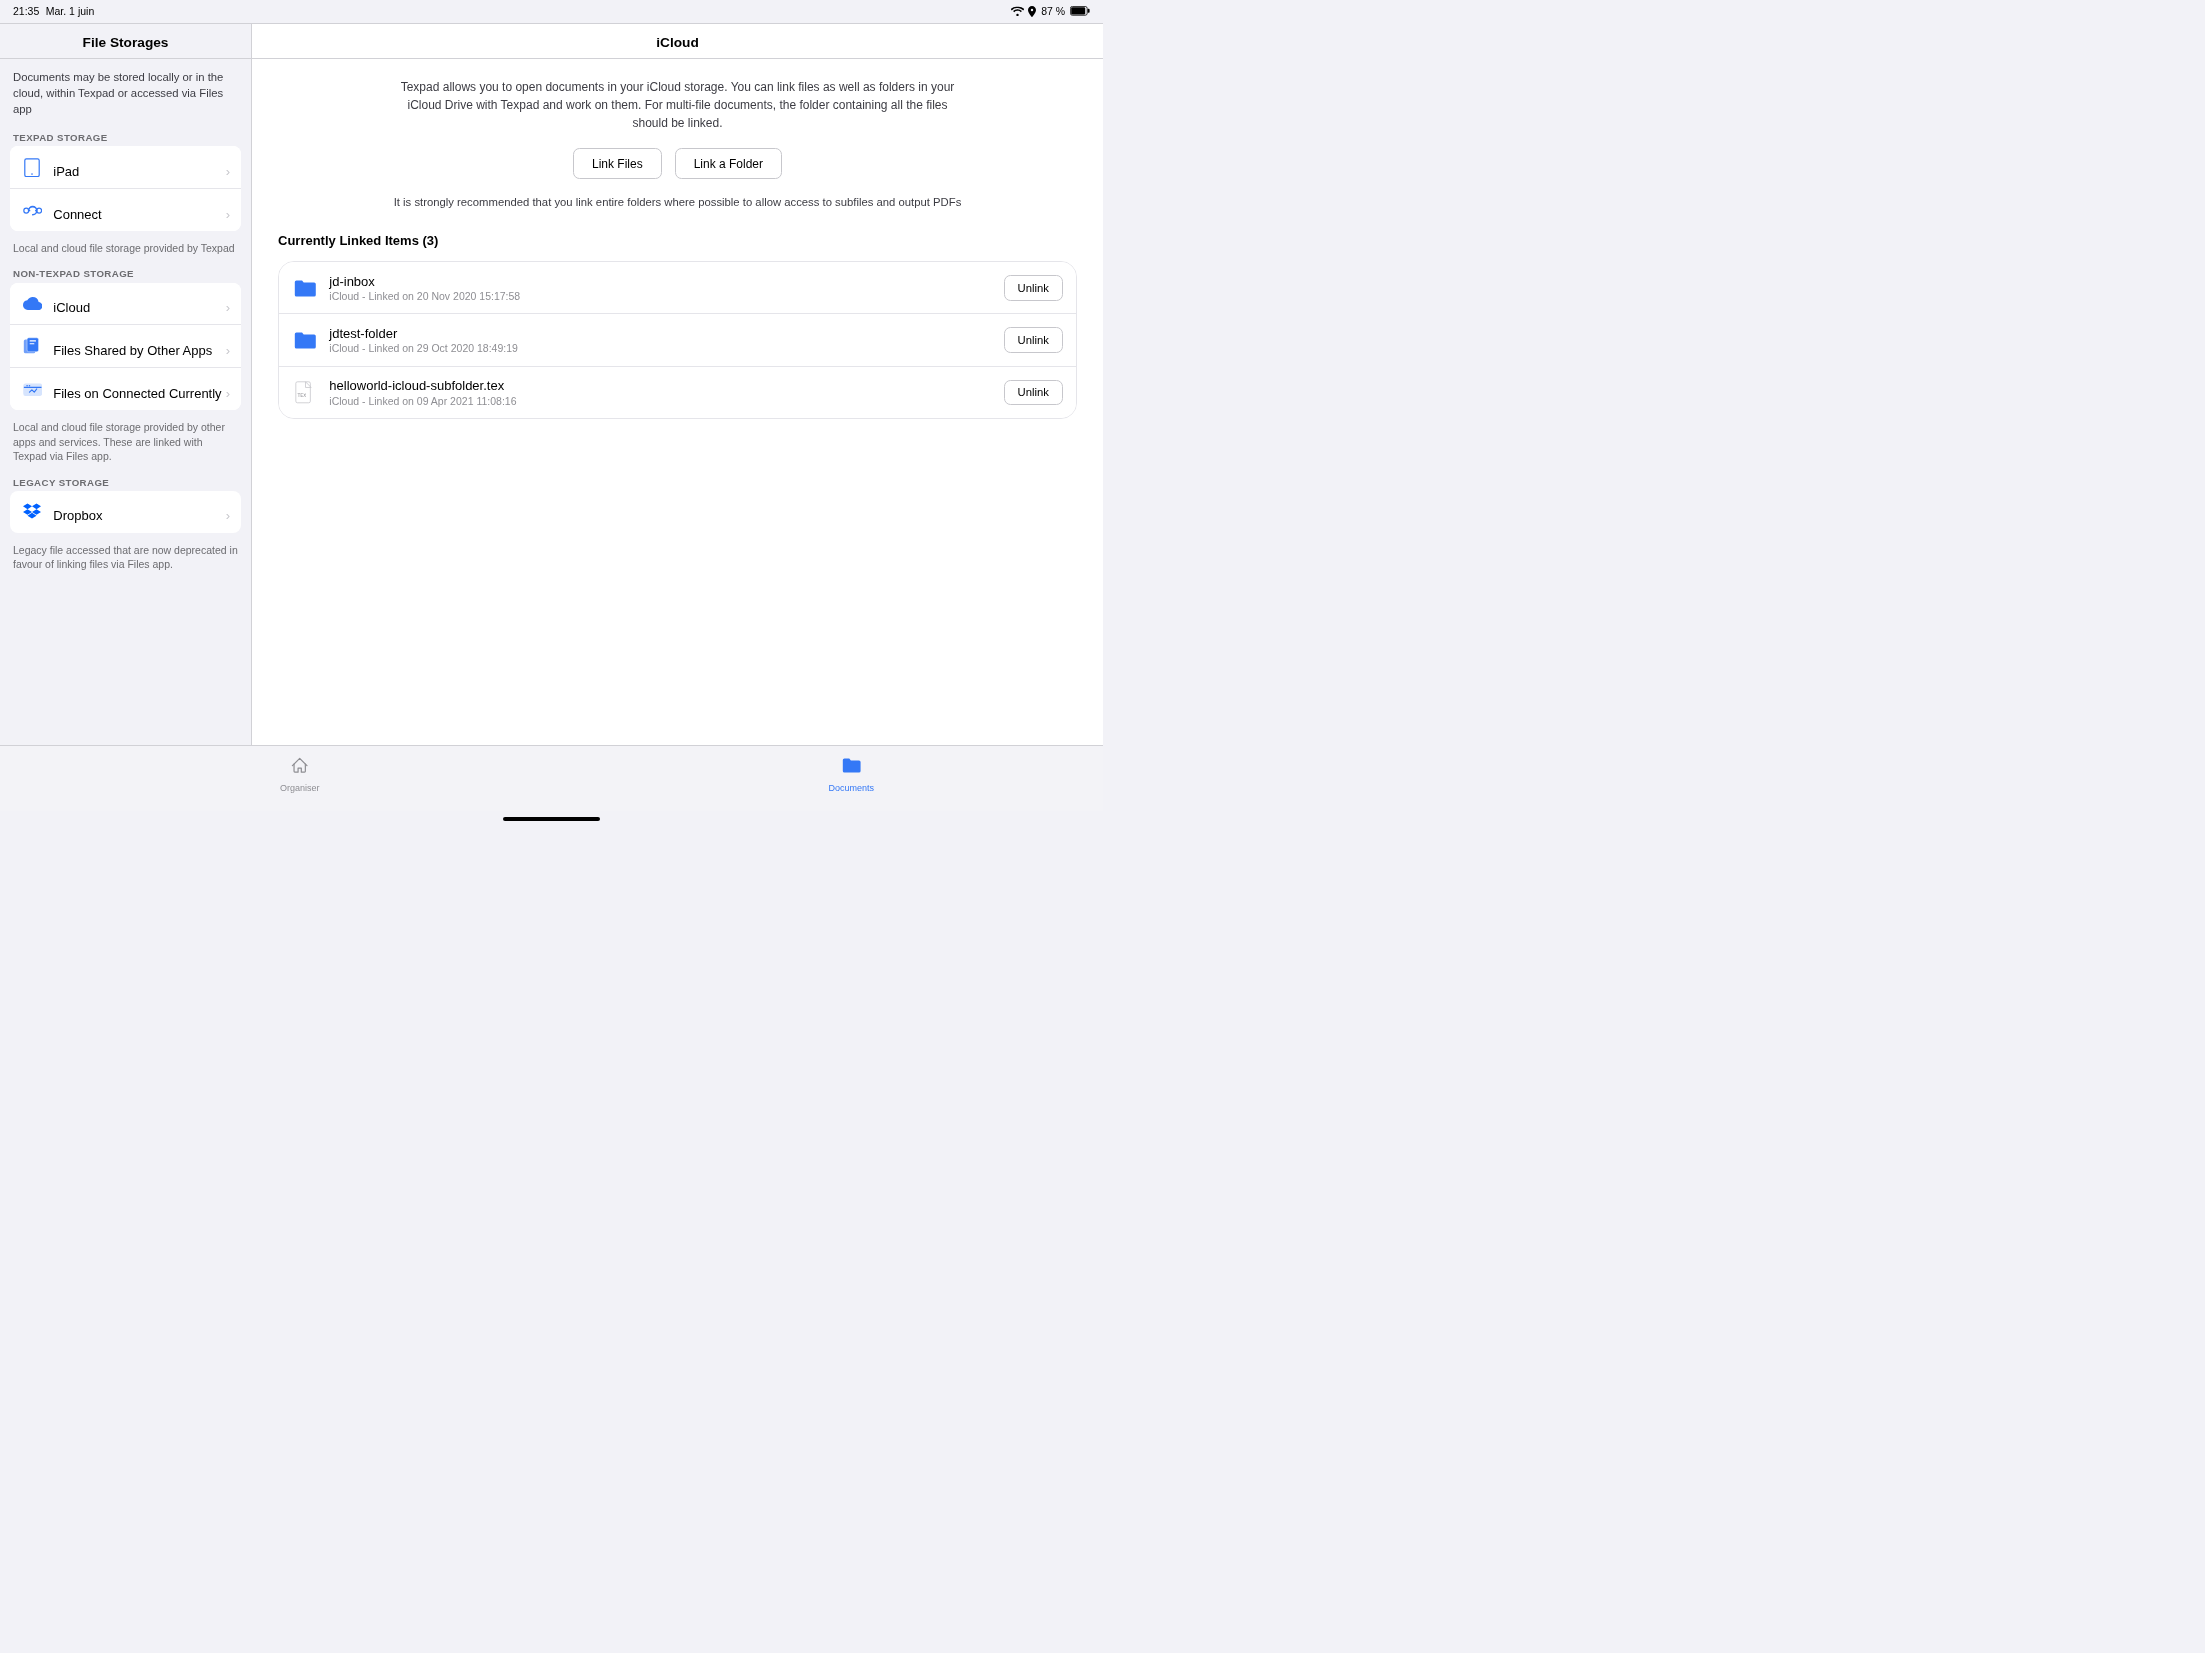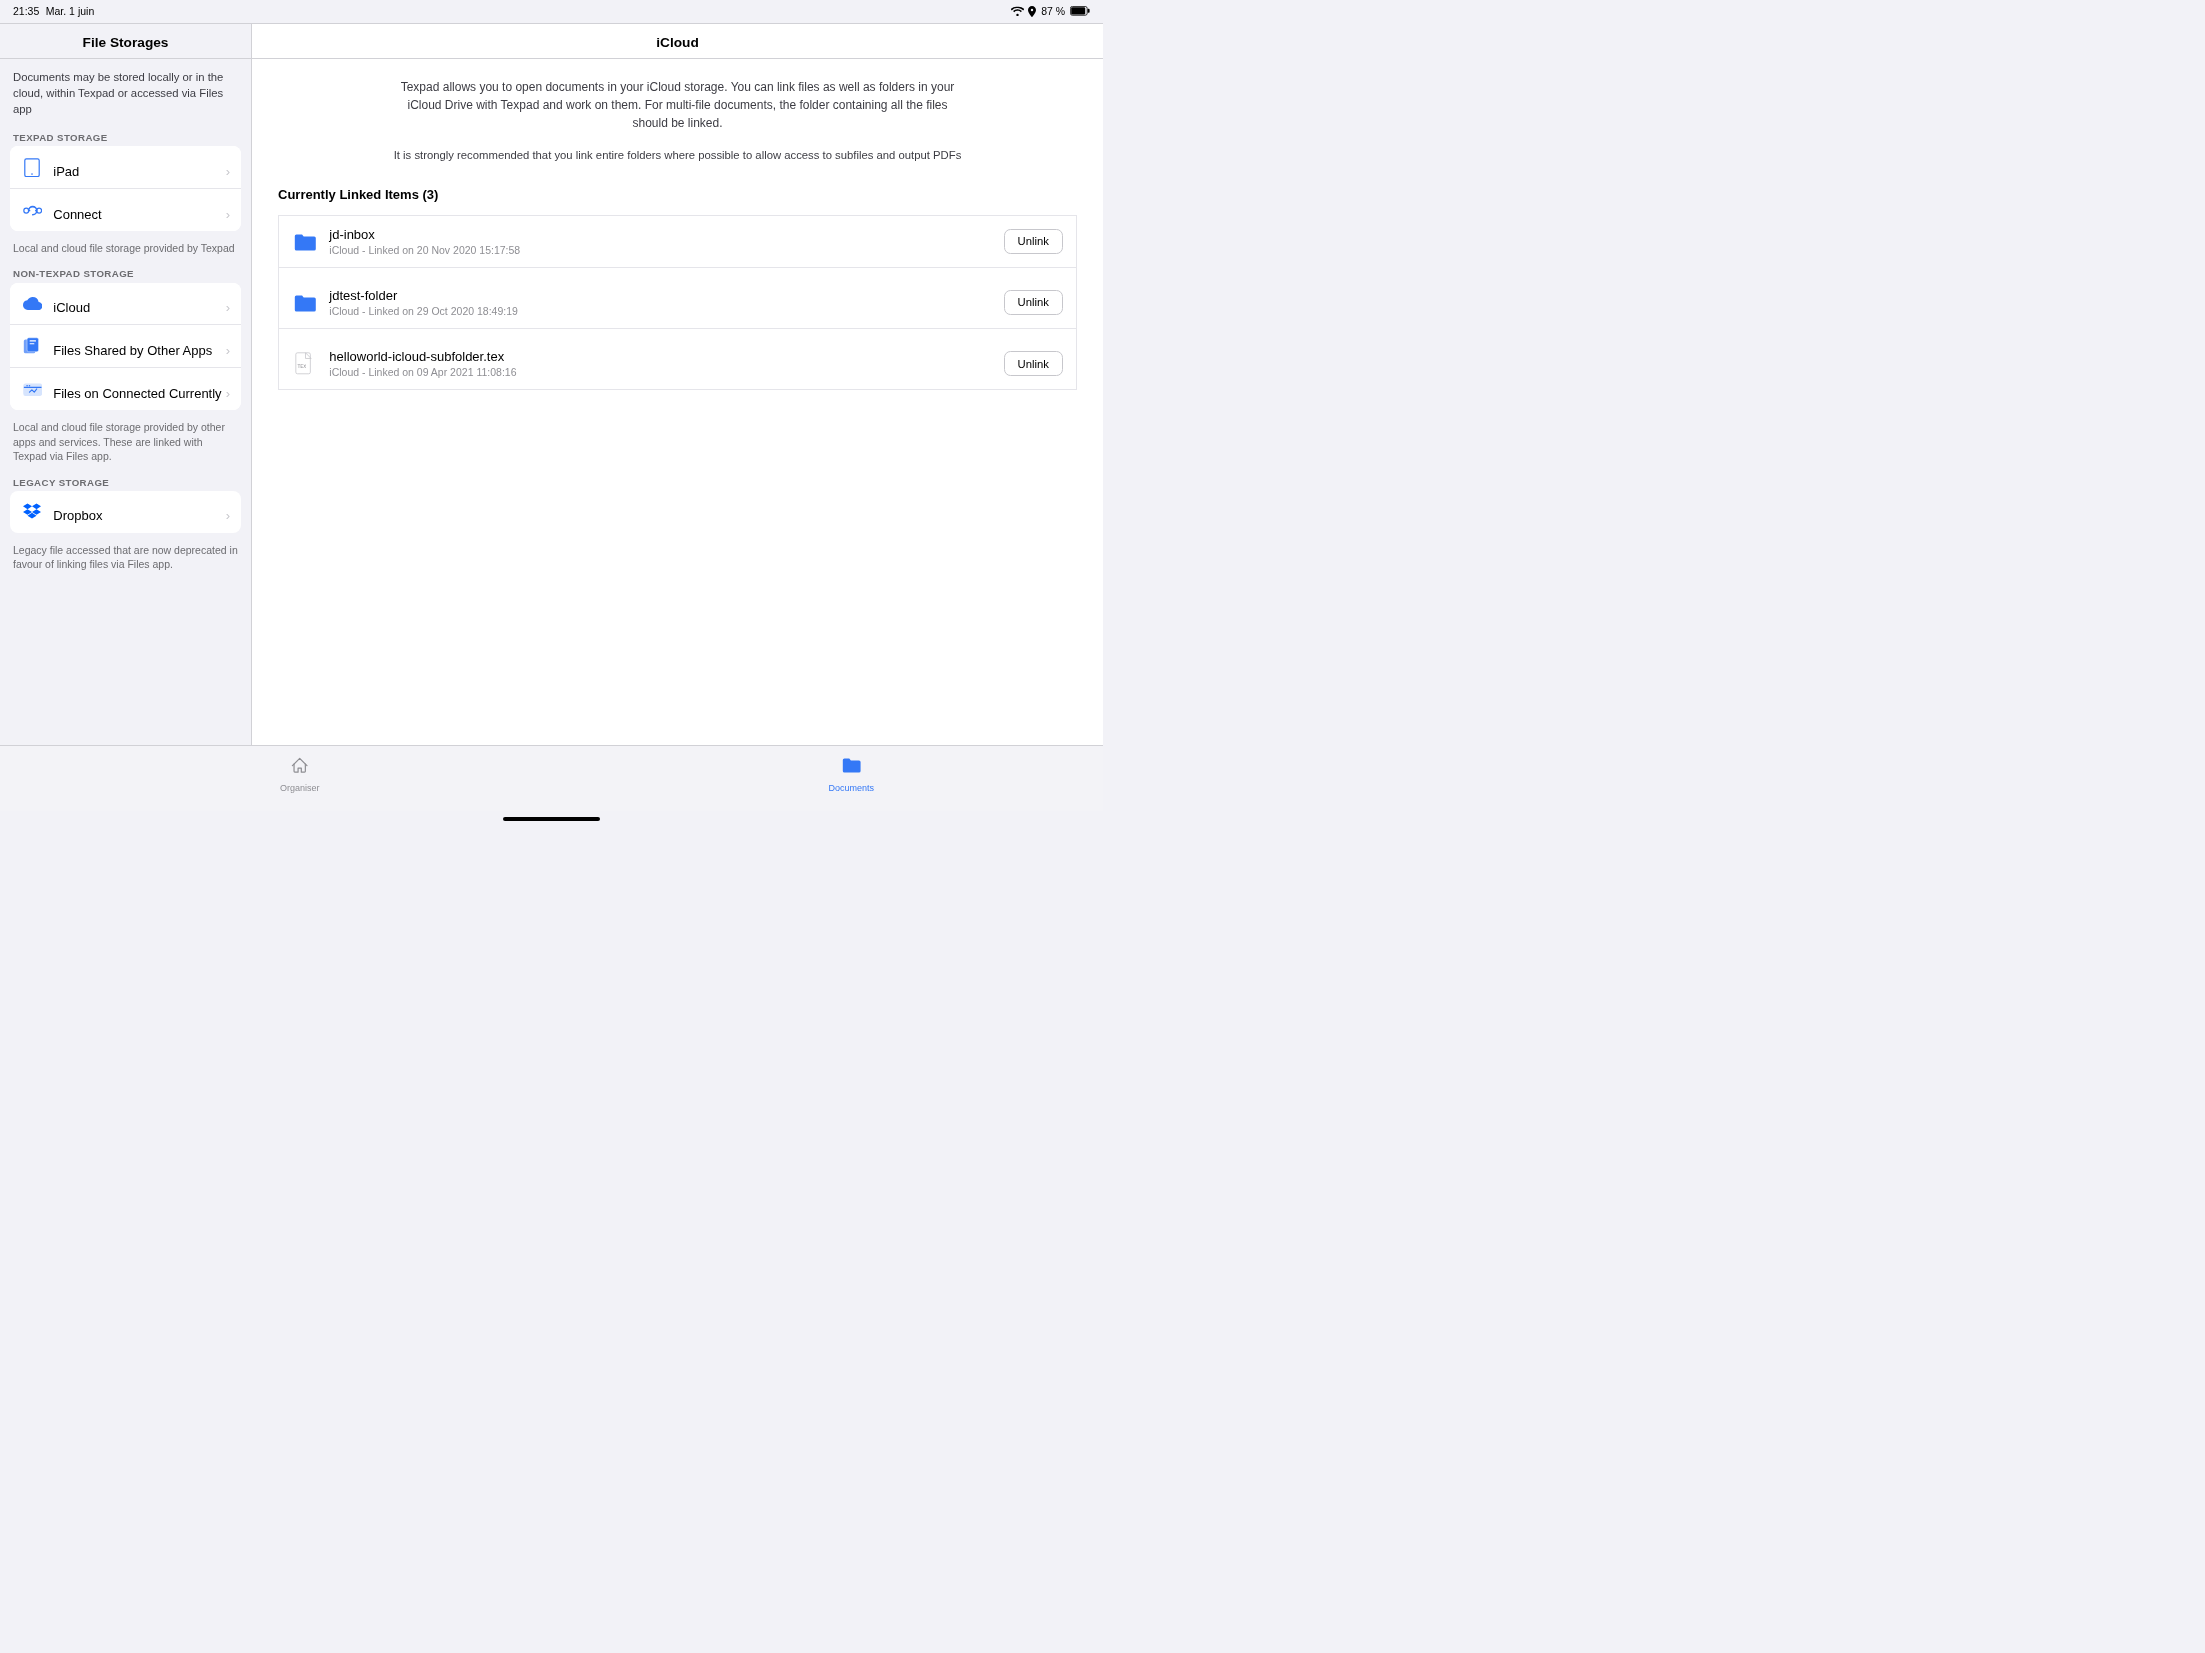--- a/index.html
+++ b/index.html
@@ -190,23 +190,23 @@
     .linked-items-header {
       font-size: 13px;
       font-weight: 700;
       color: #000;
       margin-bottom: 13px;
     }
 
     .linked-items-list {
       display: flex;
       flex-direction: column;
-      gap: 9px;
+      gap: 0;
       border: 0.8px solid #e5e5ea;
-      border-radius: 0;
+      border-radius: 16px;
       overflow: hidden;
     }
 
     .linked-item {
       display: flex;
       align-items: center;
       padding: 11.3px 13px;
       background: #fff;
       border-bottom: 0.8px solid #e5e5ea;
     }
@@ -418,20 +418,24 @@
   <div class="main-content">
 
     <div class="main-header">
       <h2>iCloud</h2>
     </div>
 
     <div class="main-body">
 
       <p class="icloud-description">Texpad allows you to open documents in your iCloud storage. You can link files as well as folders in your iCloud Drive with Texpad and work on them. For multi-file documents, the folder containing all the files should be linked.</p>
 
+      <div class="button-row">
+        <button class="btn-outline">Link Files</button>
+        <button class="btn-outline">Link a Folder</button>
+      </div>
 
       <p class="recommendation-text">It is strongly recommended that you link entire folders where possible to allow access to subfiles and output PDFs</p>
 
       <div class="linked-items-header">Currently Linked Items (3)</div>
 
       <div class="linked-items-list">
 
         <div class="linked-item">
           <div class="linked-item-icon">
             <svg width="22.6" height="19.4" viewBox="0 0 28 24" fill="none">

